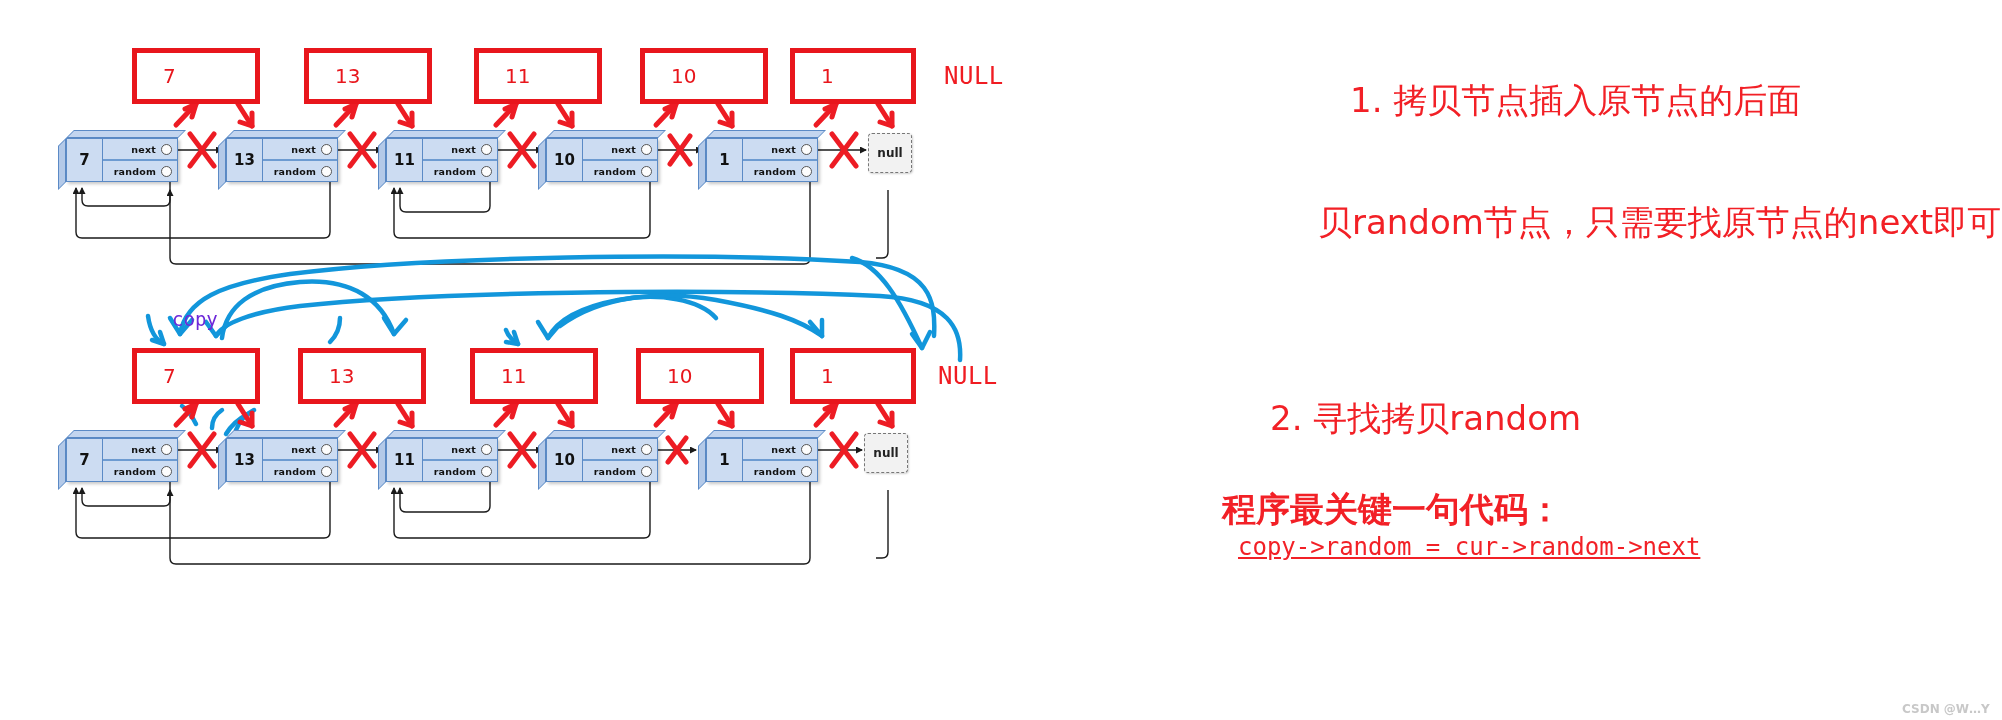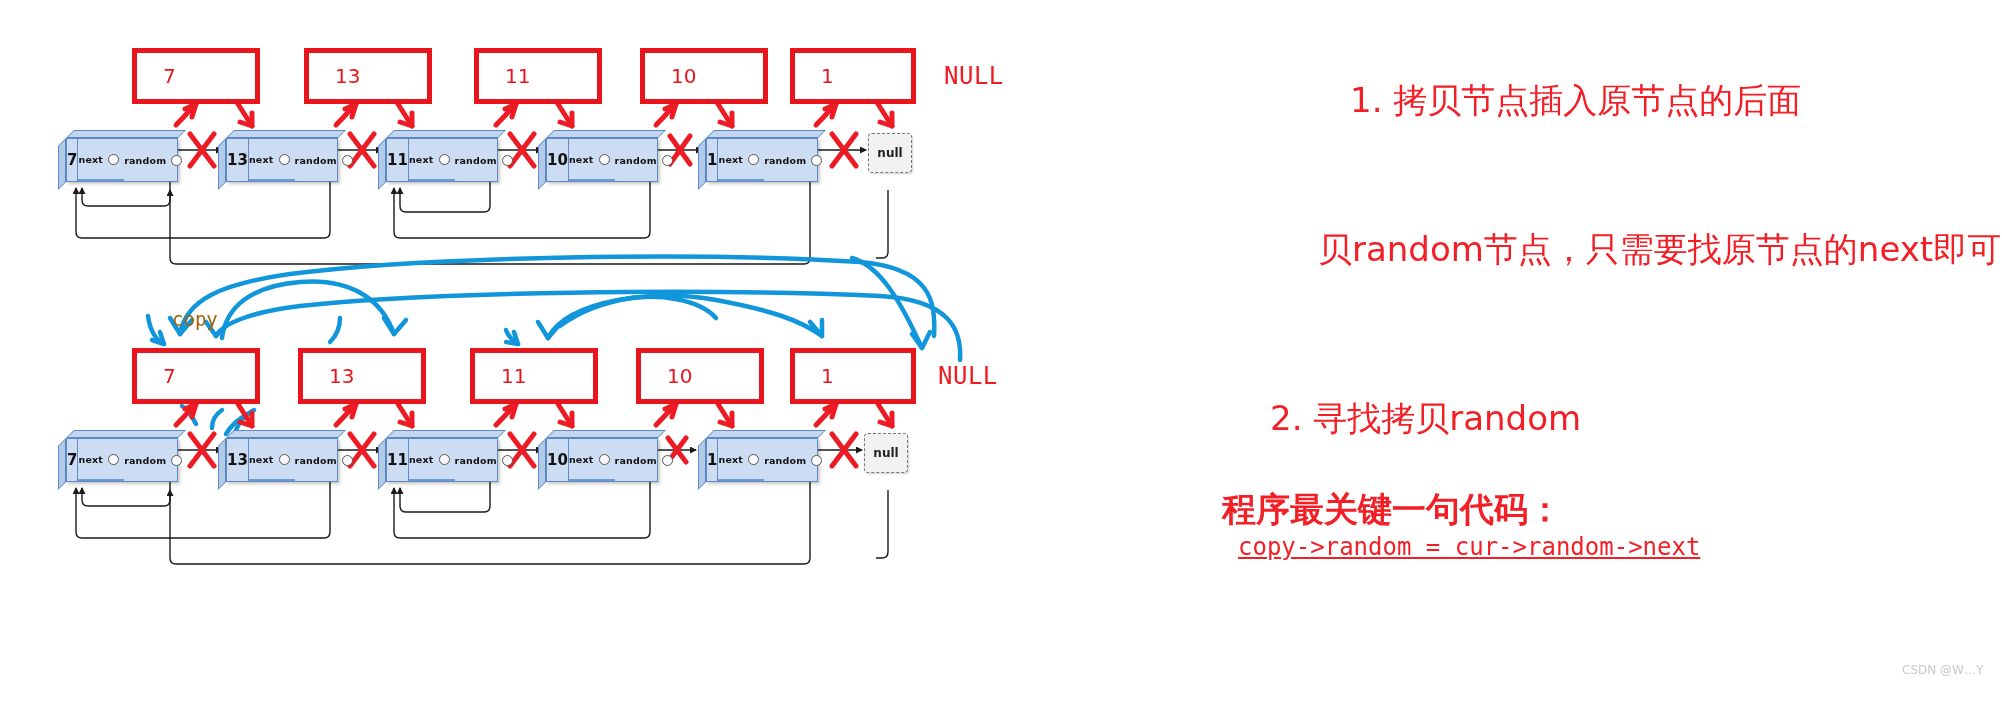--- a/index.html
+++ b/index.html
@@ -72,21 +72,21 @@
     display: flex;
     align-items: center;
     justify-content: center;
     font-size: 15px;
     font-weight: 600;
     color: #111;
   }
   .node .fields {
     flex: 1;
     display: flex;
-    flex-direction: row;
+    flex-direction: column;
   }
   .node .field {
     flex: 1;
     display: flex;
     align-items: center;
     justify-content: flex-end;
     padding-right: 5px;
     font-size: 9.5px;
     font-weight: 700;
     color: #111;
@@ -141,21 +141,21 @@
   .label-null {
     position: absolute;
     color: #f01c22;
     font-size: 24px;
     letter-spacing: 0.5px;
     font-family: "DejaVu Sans Mono", "Liberation Mono", monospace;
     white-space: nowrap;
   }
   .label-copy {
     position: absolute;
-    color: #a16207;
+    color: #6d28d9;
     font-size: 19px;
     font-family: "DejaVu Sans Mono", "Liberation Mono", monospace;
     white-space: nowrap;
   }
   .note {
     position: absolute;
     color: #f22026;
     white-space: nowrap;
     font-family: "DejaVu Sans", "Liberation Sans", sans-serif;
   }
@@ -554,23 +554,23 @@
     </div>
   </div>
 
   <div class="nullbox" style="left:864px; top:433px;">
     <span>null</span>
   </div>
 
   <div class="note big" style="left:1350px; top:78px;">1. 拷贝节点插入原节点的后面</div>
 
 
-  <div class="note big" style="left:1318px; top:227px;">贝random节点，只需要找原节点的next即可</div>
+  <div class="note big" style="left:1318px; top:200px;">贝random节点，只需要找原节点的next即可</div>
 
   <div class="note big" style="left:1270px; top:396px;">2. 寻找拷贝random</div>
 
   <div class="note big" style="left:1222px; top:487px;font-weight:bold;">程序最关键一句代码：</div>
 
   <div class="note code" style="left:1238px; top:533px;">copy-&gt;random = cur-&gt;random-&gt;next</div>
 
-  <div class="watermark" style="left:1902px; top:663px;">CSDN @W…Y</div>
+  <div class="watermark" style="left:1902px; top:702px;font-weight:bold;">CSDN @W…Y</div>
 
 </div>
 
 </body></html>

